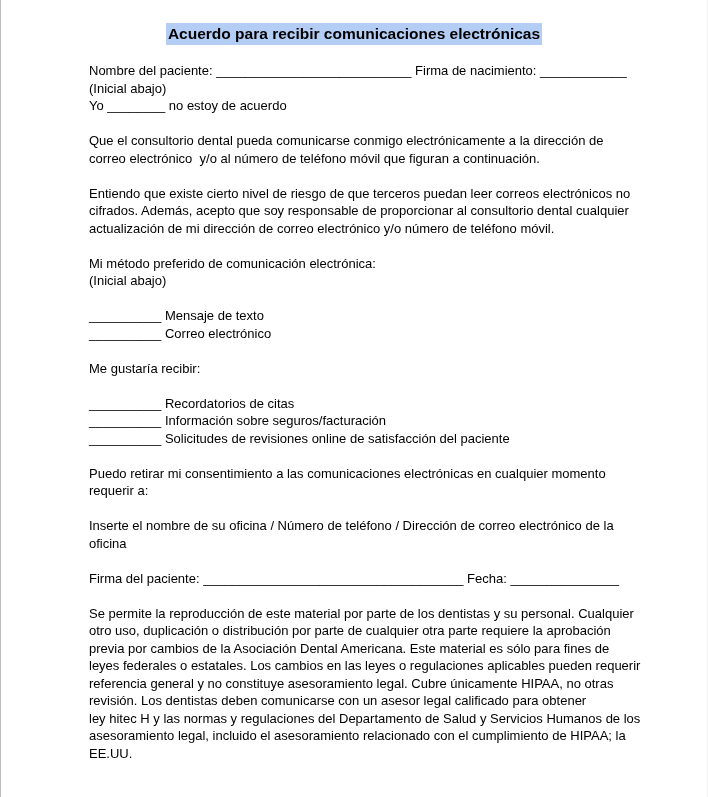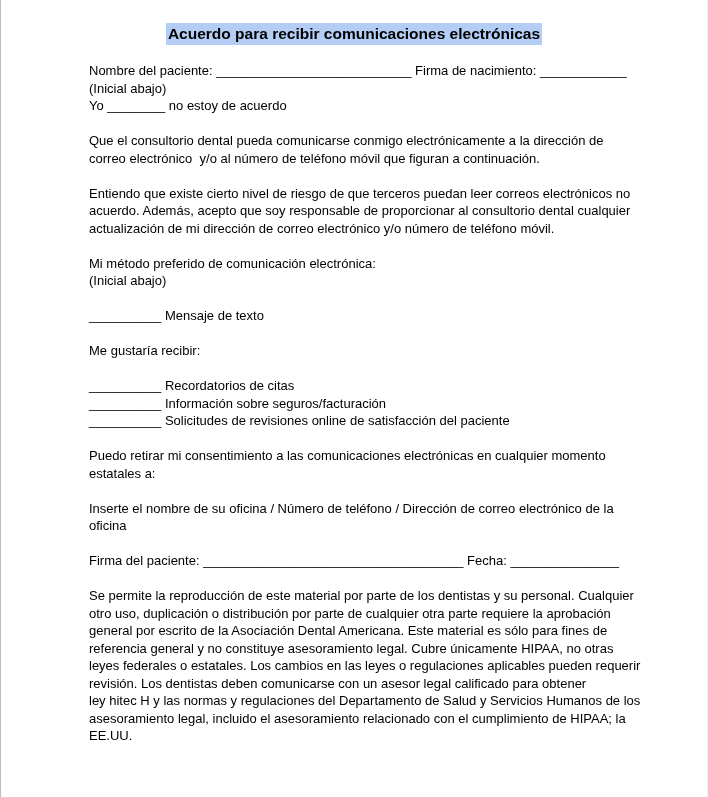--- a/index.html
+++ b/index.html
@@ -69,61 +69,62 @@
     <p><span>Yo</span> <span class="blank">________</span> <span>no estoy de acuerdo</span></p>
 
     <div class="gap"></div>
 
     <p>Que el consultorio dental pueda comunicarse conmigo electrónicamente a la dirección de</p>
     <p>correo electrónico  y/o al número de teléfono móvil que figuran a continuación.</p>
 
     <div class="gap"></div>
 
     <p>Entiendo que existe cierto nivel de riesgo de que terceros puedan leer correos electrónicos no</p>
-    <p>acuerdo. Además, acepto que soy responsable de proporcionar al consultorio dental cualquier</p>
+    <p>cifrados. Además, acepto que soy responsable de proporcionar al consultorio dental cualquier</p>
     <p>actualización de mi dirección de correo electrónico y/o número de teléfono móvil.</p>
 
     <div class="gap"></div>
 
     <p>Mi método preferido de comunicación electrónica:</p>
     <p>(Inicial abajo)</p>
 
     <div class="gap"></div>
 
     <p><span class="blank">__________</span> <span>Mensaje de texto</span></p>
+    <p><span class="blank">__________</span> <span>Correo electrónico</span></p>
 
     <div class="gap"></div>
 
     <p>Me gustaría recibir:</p>
 
     <div class="gap"></div>
 
     <p><span class="blank">__________</span> <span>Recordatorios de citas</span></p>
     <p><span class="blank">__________</span> <span>Información sobre seguros/facturación</span></p>
     <p><span class="blank">__________</span> <span>Solicitudes de revisiones online de satisfacción del paciente</span></p>
 
     <div class="gap"></div>
 
     <p>Puedo retirar mi consentimiento a las comunicaciones electrónicas en cualquier momento</p>
-    <p>estatales a:</p>
+    <p>requerir a:</p>
 
     <div class="gap"></div>
 
     <p>Inserte el nombre de su oficina / Número de teléfono / Dirección de correo electrónico de la</p>
     <p>oficina</p>
 
     <div class="gap"></div>
 
     <p><span>Firma del paciente:</span> <span class="blank">____________________________________</span> <span>Fecha:</span> <span class="blank">_______________</span></p>
 
     <div class="gap"></div>
 
     <p>Se permite la reproducción de este material por parte de los dentistas y su personal. Cualquier</p>
     <p>otro uso, duplicación o distribución por parte de cualquier otra parte requiere la aprobación</p>
-    <p>general por escrito de la Asociación Dental Americana. Este material es sólo para fines de</p>
+    <p>previa por cambios de la Asociación Dental Americana. Este material es sólo para fines de</p>
+    <p>leyes federales o estatales. Los cambios en las leyes o regulaciones aplicables pueden requerir</p>
     <p>referencia general y no constituye asesoramiento legal. Cubre únicamente HIPAA, no otras</p>
-    <p>leyes federales o estatales. Los cambios en las leyes o regulaciones aplicables pueden requerir</p>
     <p>revisión. Los dentistas deben comunicarse con un asesor legal calificado para obtener</p>
     <p>ley hitec H y las normas y regulaciones del Departamento de Salud y Servicios Humanos de los</p>
     <p>asesoramiento legal, incluido el asesoramiento relacionado con el cumplimiento de HIPAA; la</p>
     <p>EE.UU.</p>
   </div>
 </div>
 
 </body></html>

